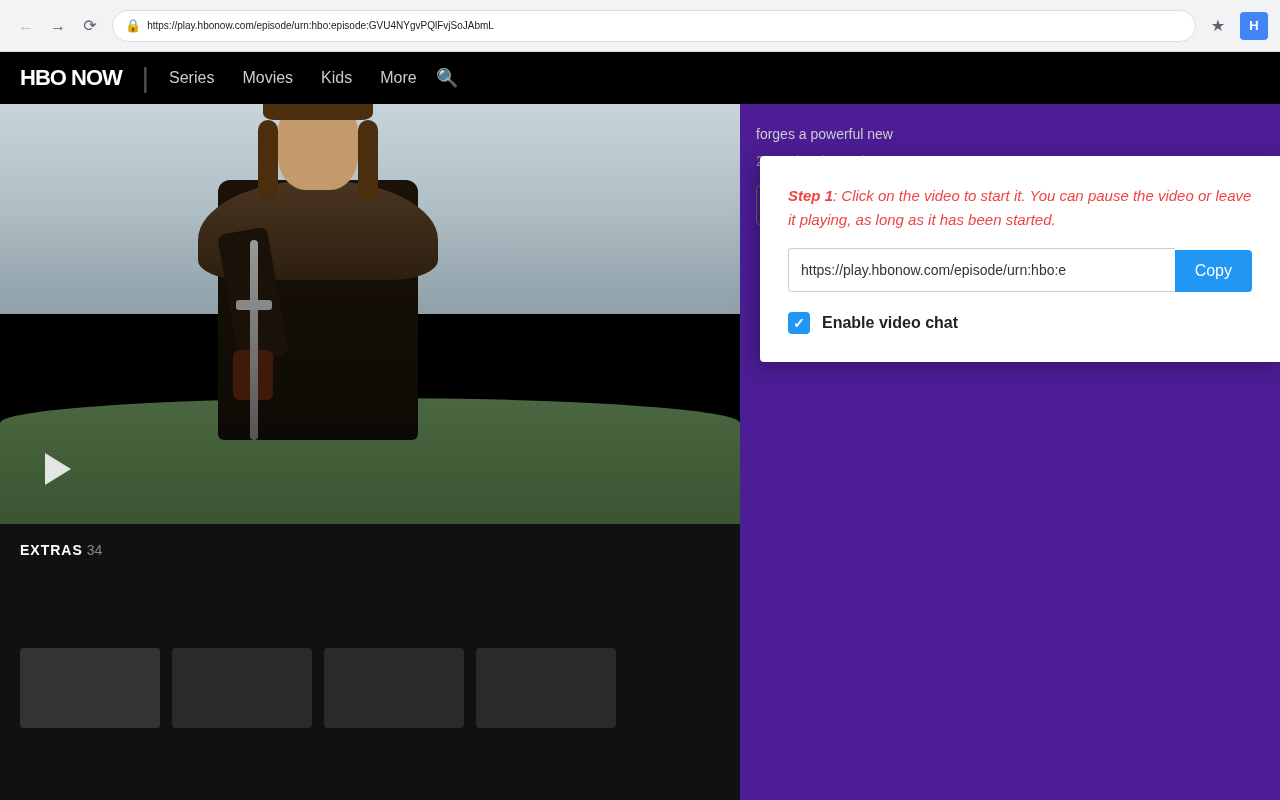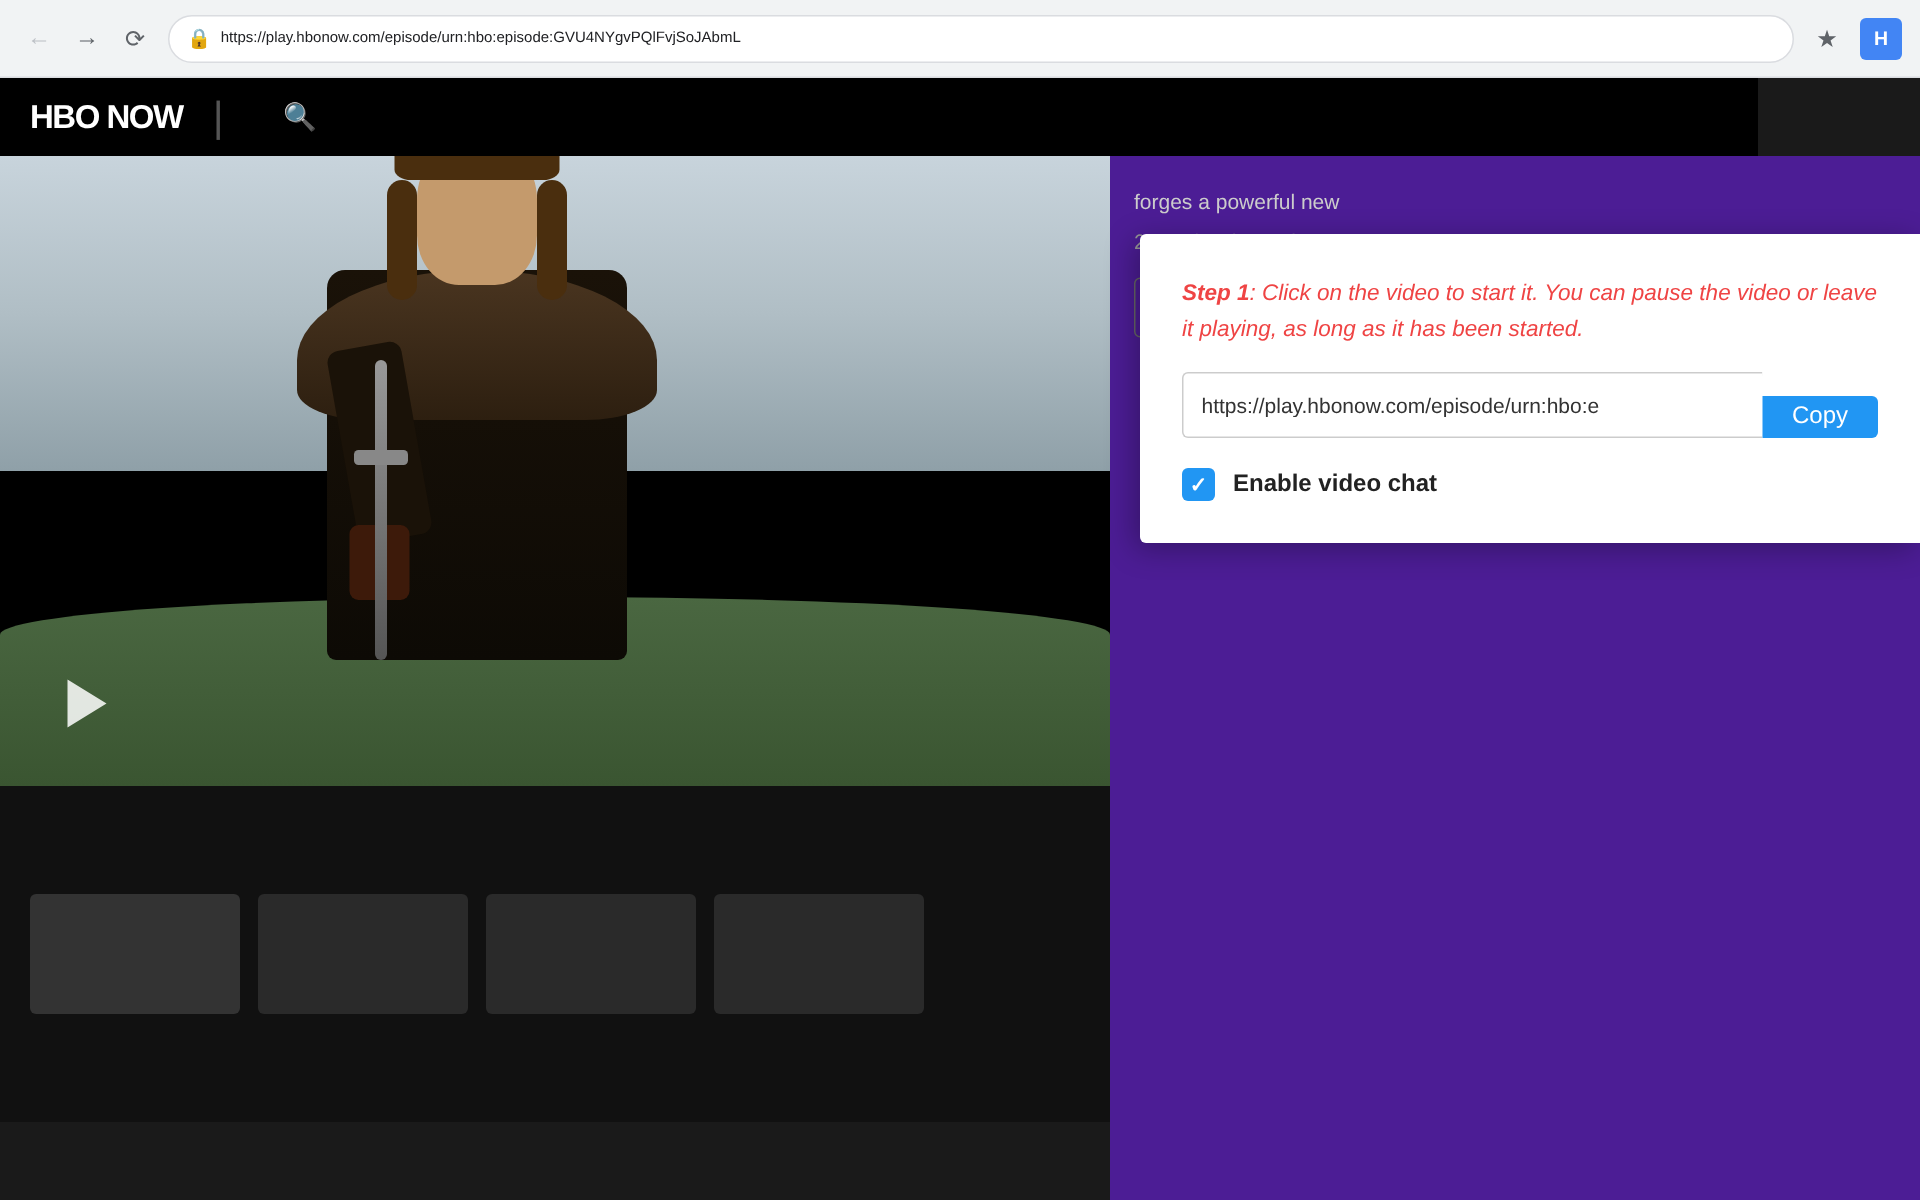--- a/index.html
+++ b/index.html
@@ -277,21 +277,21 @@
       height: 44px;
       border: 1px solid #ccc;
       border-right: none;
       border-radius: 4px 0 0 4px;
       padding: 0 12px;
       font-size: 14px;
       color: #333;
       outline: none;
     }
     .popup-copy-btn {
-      height: 28px;
+      height: 42px;
       background: #2196f3;
       color: white;
       border: none;
       border-radius: 0 4px 4px 0;
       padding: 0 20px;
       font-size: 16px;
       font-weight: 500;
       cursor: pointer;
       white-space: nowrap;
     }
@@ -333,26 +333,32 @@
     <button class="nav-btn">⟳</button>
   </div>
   <div class="address-bar">
     <span class="lock-icon">🔒</span>
     <span class="address-text">https://play.hbonow.com/episode/urn:hbo:episode:GVU4NYgvPQlFvjSoJAbmL</span>
   </div>
   <button class="star-btn">★</button>
   <div class="hbo-profile-btn">H</div>
 </div>
 
-<div style="display:flex; background:#000; width:1172px;">
+<div style="display:flex; background:#000; width:1280px;">
   <div class="hbo-header">
     <div class="hbo-logo">
       <span>HBO NOW</span>
     </div>
     <span class="header-divider">|</span>
+    <nav class="nav-links">
+      <a class="nav-link">Series</a>
+      <a class="nav-link">Movies</a>
+      <a class="nav-link">Kids</a>
+      <a class="nav-link">More</a>
+    </nav>
     <span class="search-icon-header">🔍</span>
   </div>
   <div style="flex:1; background:#000;"></div>
 </div>
 
 <div class="main-content">
 
   <div class="video-section">
     <div class="video-container">
 
@@ -379,20 +385,24 @@
 
         <div style="position:absolute; bottom:0px; left:102px; width:8px; height:200px; background:linear-gradient(180deg,#999 0%,#555 100%); border-radius:4px;"></div>
         <div style="position:absolute; bottom:130px; left:88px; width:36px; height:10px; background:#888; border-radius:3px;"></div>
       </div>
 
       <div class="play-button">
         <div class="play-triangle"></div>
       </div>
     </div>
 
+    <div style="background:#111; padding:14px 20px; height:52px; display:flex; align-items:center;">
+      <span class="extras-label">EXTRAS</span>
+      <span class="extras-count">34</span>
+    </div>
 
     <div style="background:#111; height:calc(800px - 52px - 52px - 420px - 52px); display:flex; align-items:center; padding:0 20px; gap:12px;">
       <div style="width:140px; height:80px; background:#333; border-radius:4px;"></div>
       <div style="width:140px; height:80px; background:#2a2a2a; border-radius:4px;"></div>
       <div style="width:140px; height:80px; background:#2a2a2a; border-radius:4px;"></div>
       <div style="width:140px; height:80px; background:#2a2a2a; border-radius:4px;"></div>
     </div>
   </div>
 
   <div class="right-sidebar">

